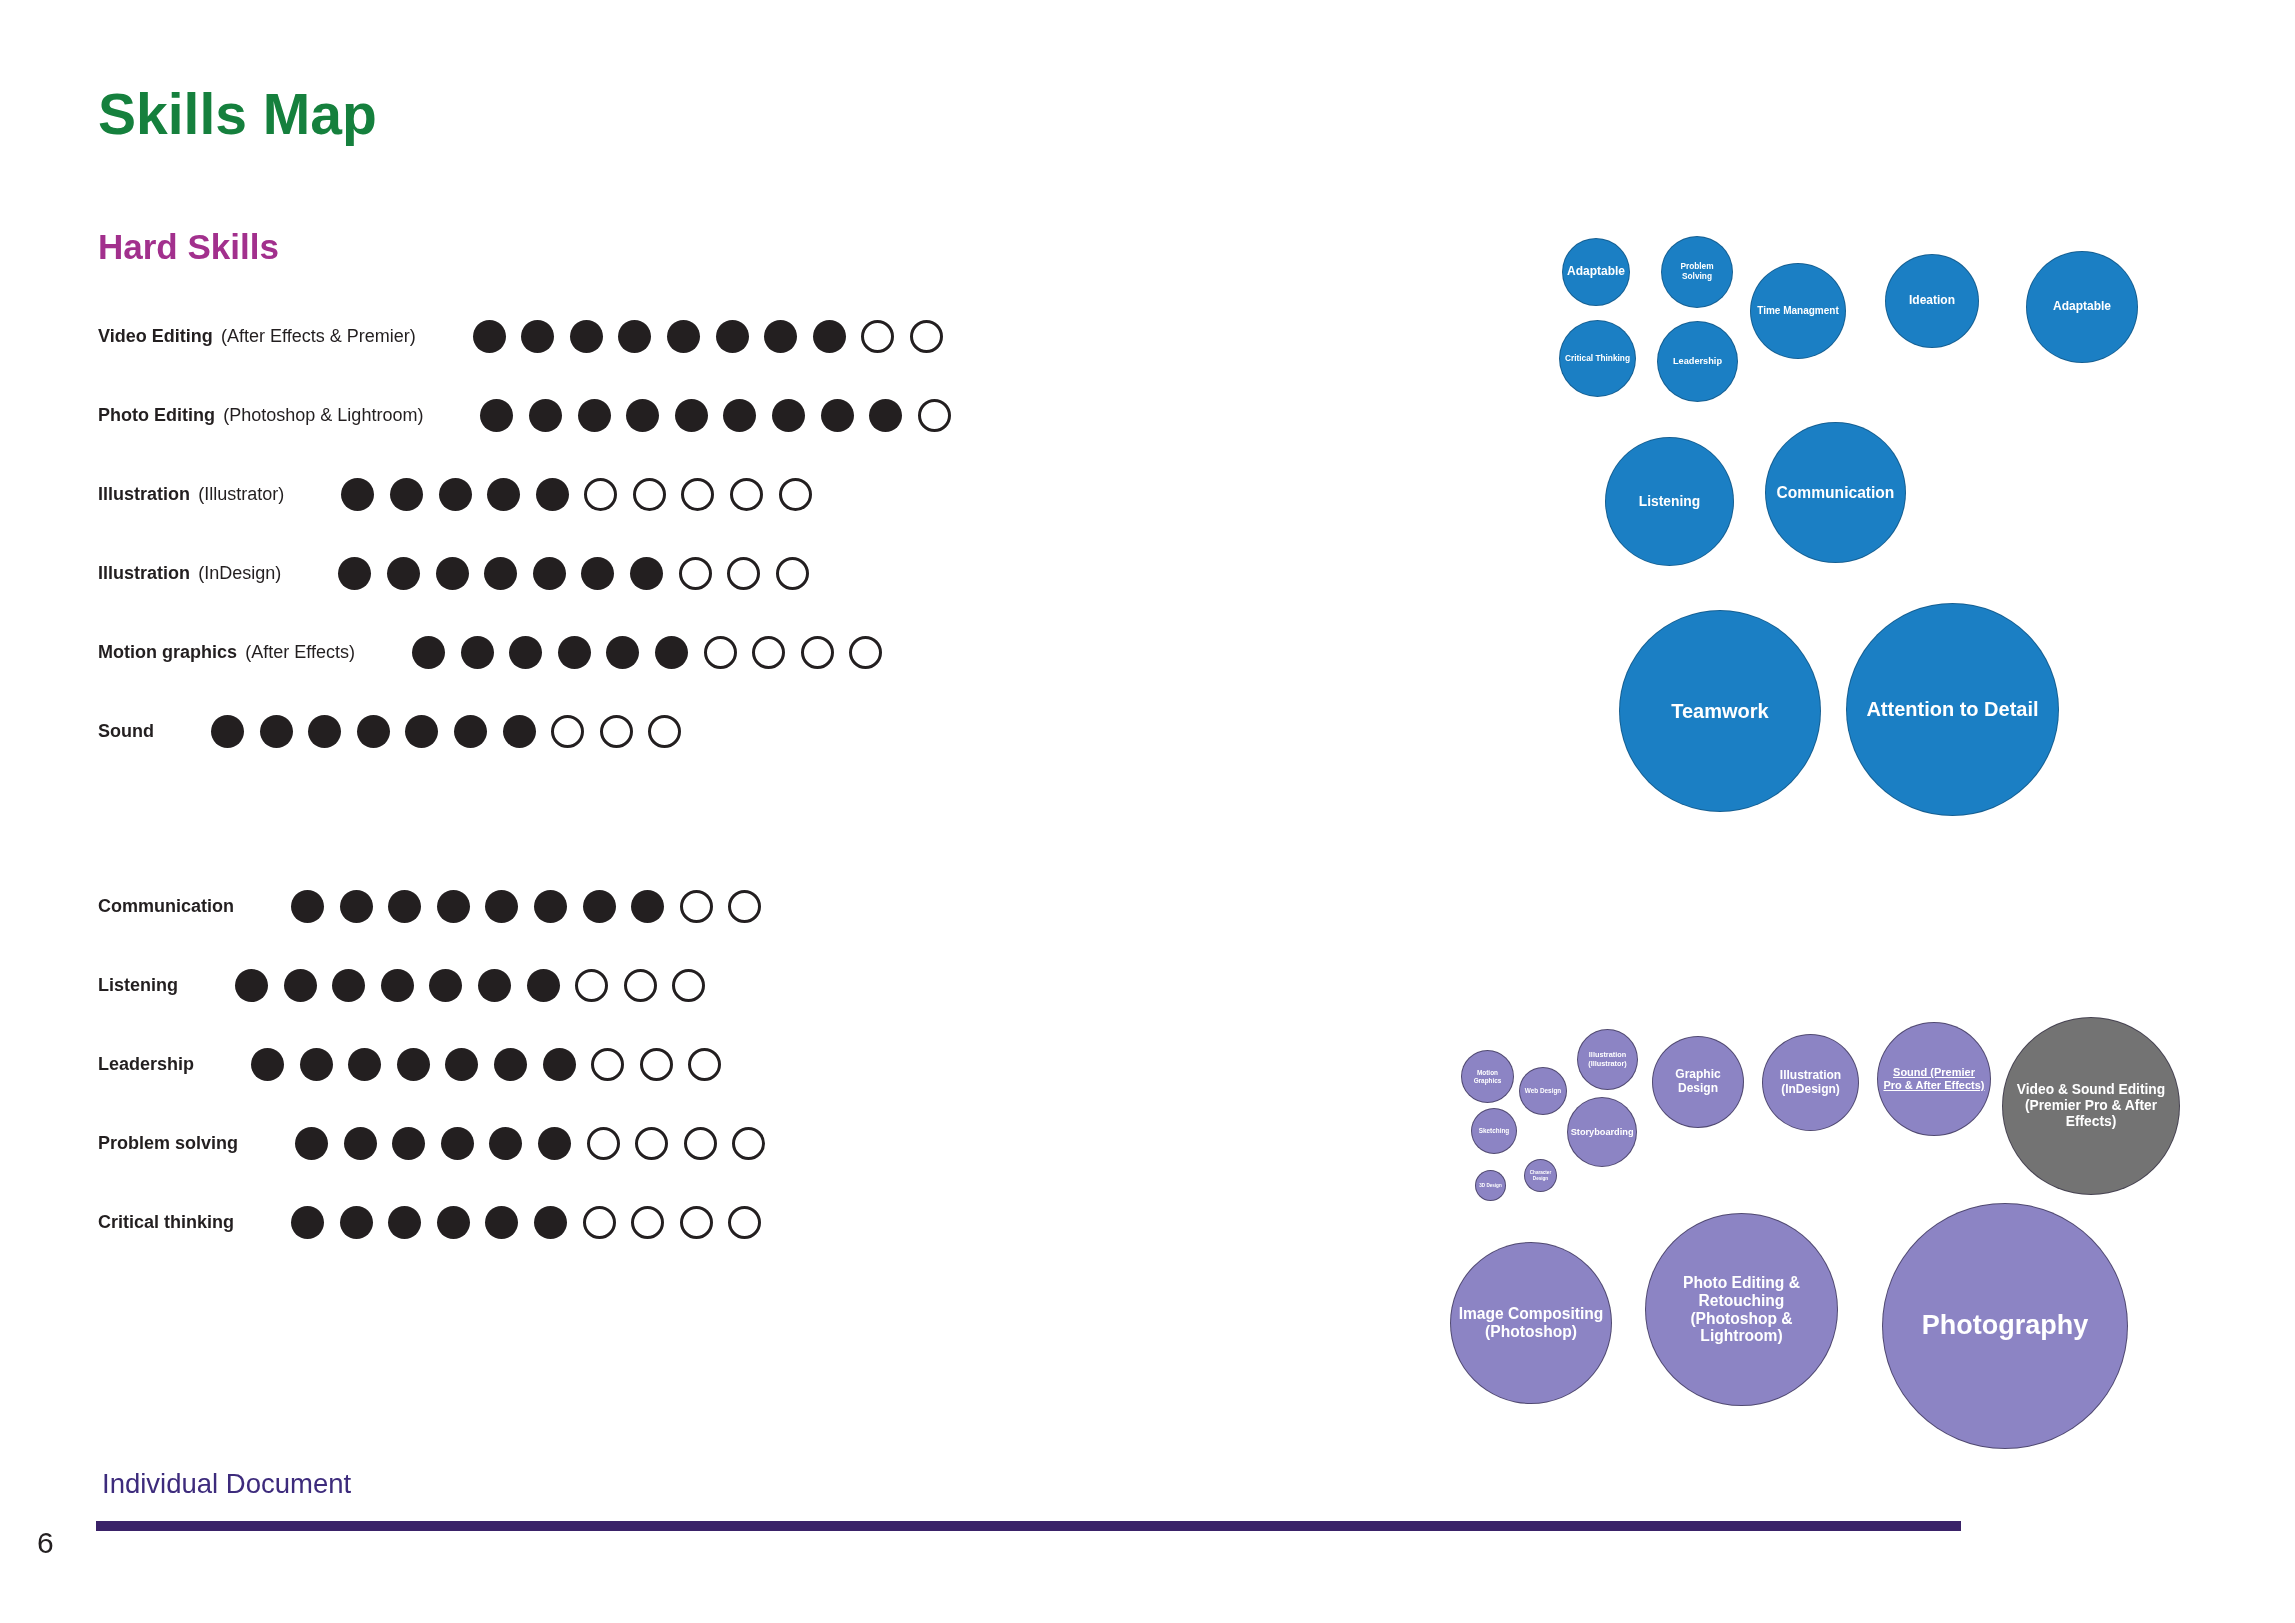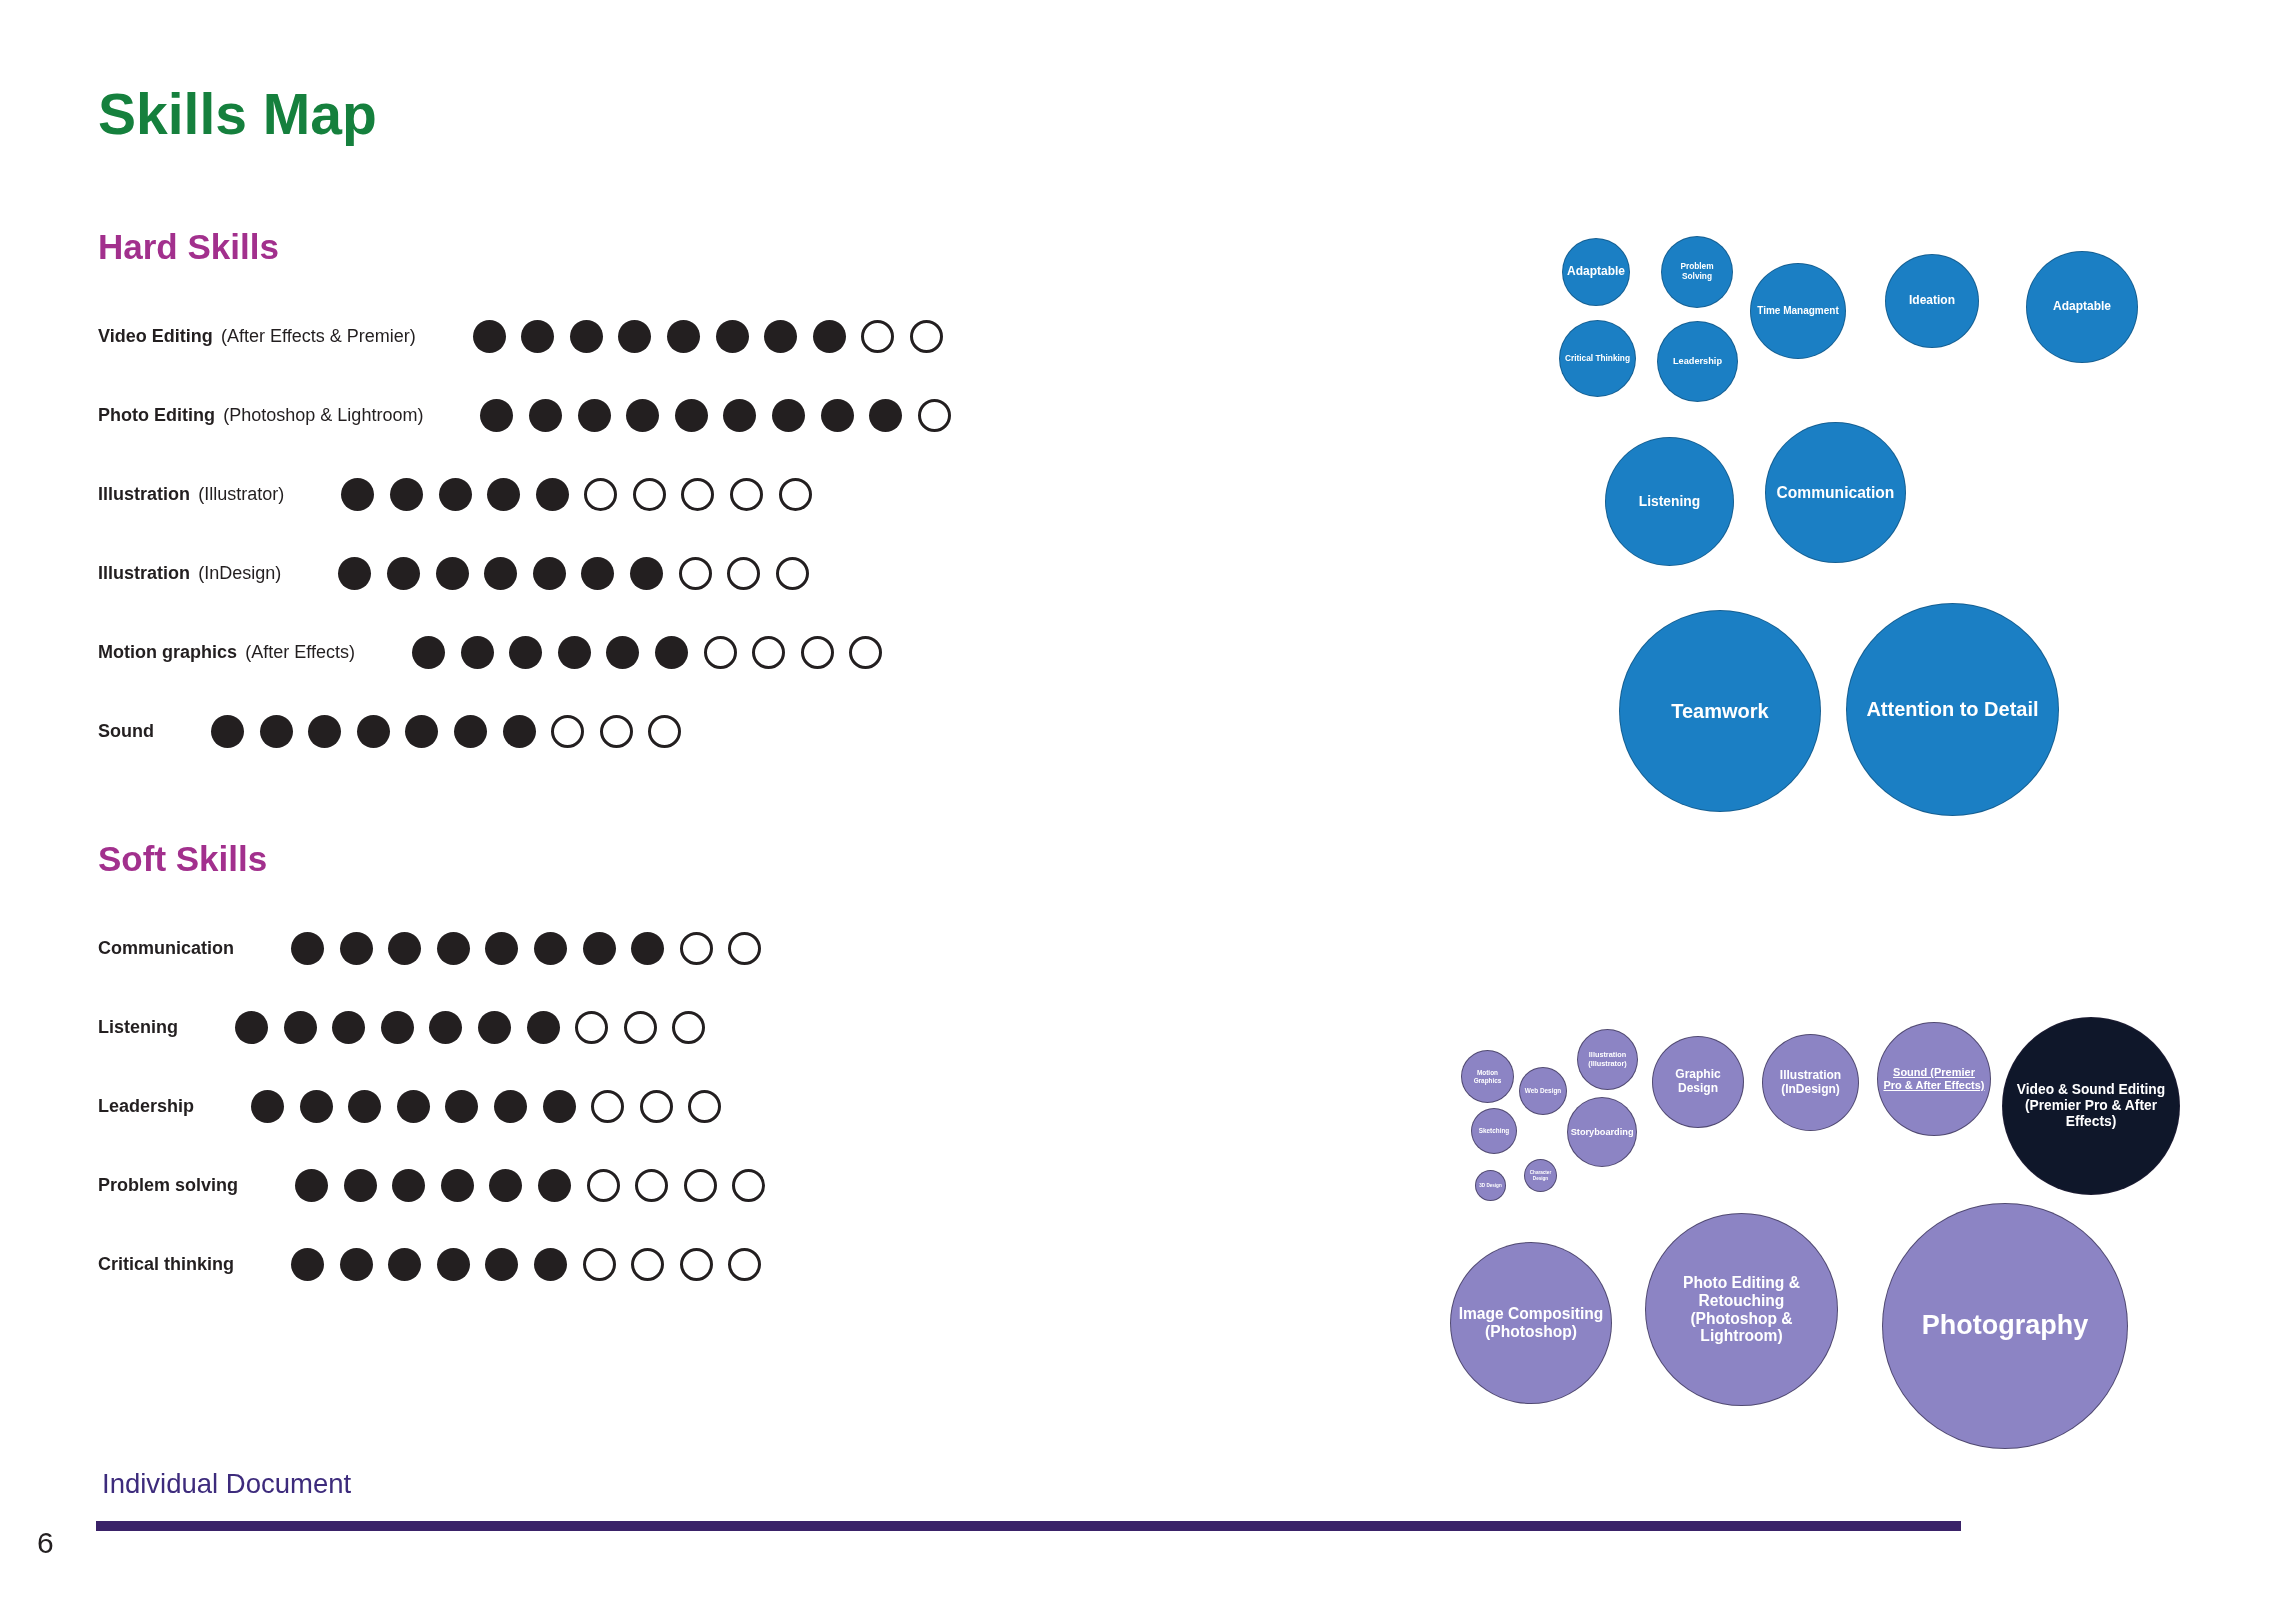--- a/index.html
+++ b/index.html
@@ -163,21 +163,20 @@
             <span class="dot filled"></span>
             <span class="dot empty"></span>
             <span class="dot empty"></span>
             <span class="dot empty"></span>
           </div>
         </div>
       </div>
   </section>
 
   <section class="ratings soft">
-    <h2 class="section-heading">Soft Skills</h2>
     <div class="rows" id="soft-rows">
         <div class="skill-row">
           <div class="skill-label"><span class="skill-name">Communication</span></div>
           <div class="dots">
             <span class="dot filled"></span>
             <span class="dot filled"></span>
             <span class="dot filled"></span>
             <span class="dot filled"></span>
             <span class="dot filled"></span>
             <span class="dot filled"></span>
@@ -309,21 +308,21 @@
       </div>
       <div class="bubble purple" style="left: 1475px; top: 1170px; width: 31px; height: 31px; font-size: 4.6px; background: rgb(140, 132, 196);">
         <span>3D Design</span>
       </div>
       <div class="bubble purple" style="left: 1524px; top: 1159px; width: 33px; height: 33px; font-size: 4.6px; background: rgb(140, 132, 196);">
         <span>Character Design</span>
       </div>
       <div class="bubble purple" style="left: 1877px; top: 1022px; width: 114px; height: 114px; font-size: 11px; background: rgb(140, 132, 196); text-decoration: underline;">
         <span>Sound (Premier Pro &amp; After Effects)</span>
       </div>
-      <div class="bubble purple" style="left: 2002px; top: 1017px; width: 178px; height: 178px; font-size: 13.8px; background: #0f172a;">
+      <div class="bubble purple" style="left: 2002px; top: 1017px; width: 178px; height: 178px; font-size: 13.8px; background: #737373;">
         <span>Video &amp; Sound Editing (Premier Pro &amp; After Effects)</span>
       </div>
       <div class="bubble purple" style="left: 1450px; top: 1242px; width: 162px; height: 162px; font-size: 15.6px; background: rgb(140, 132, 196);">
         <span>Image Compositing (Photoshop)</span>
       </div>
       <div class="bubble purple" style="left: 1645px; top: 1213px; width: 193px; height: 193px; font-size: 15.6px; background: rgb(140, 132, 196);">
         <span>Photo Editing &amp; Retouching (Photoshop &amp; Lightroom)</span>
       </div>
       <div class="bubble purple" style="left: 1882px; top: 1203px; width: 246px; height: 246px; font-size: 27px; background: rgb(140, 132, 196);">
         <span>Photography</span>

